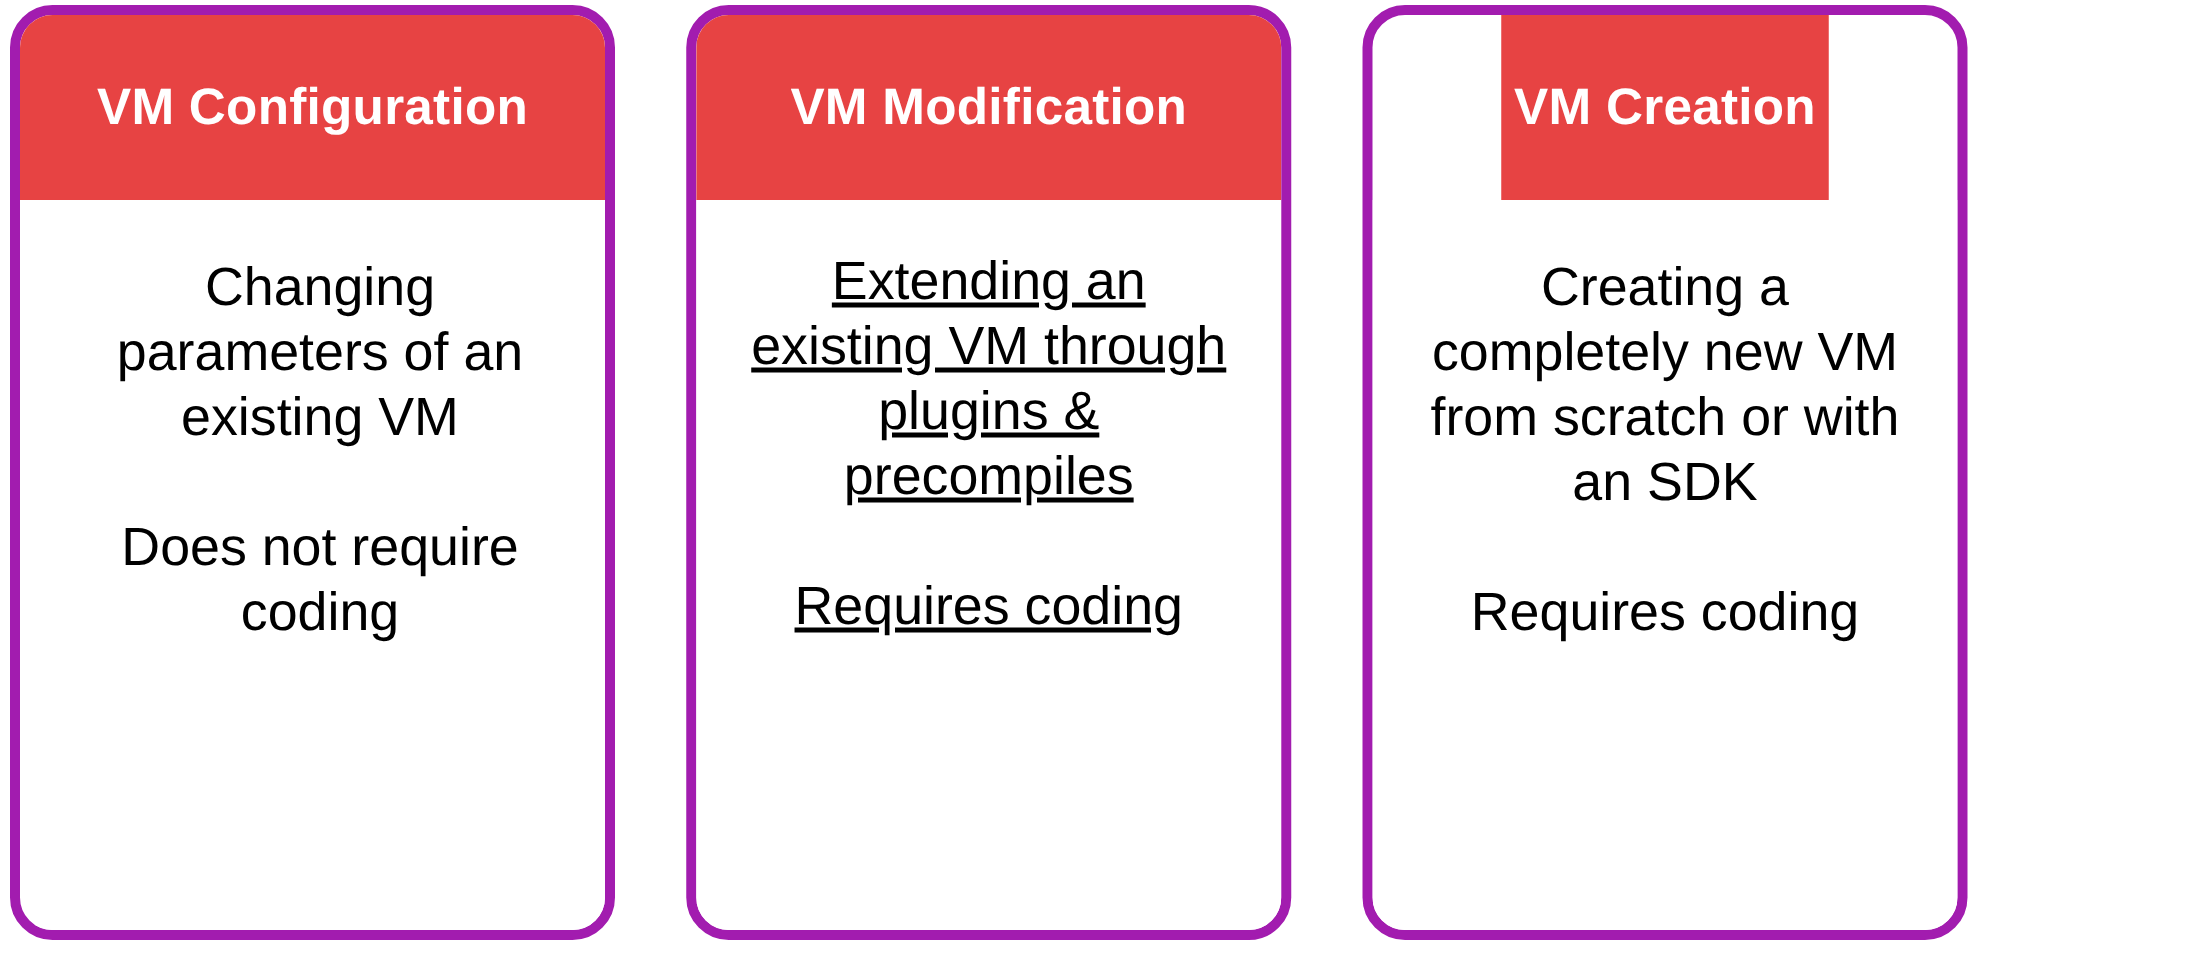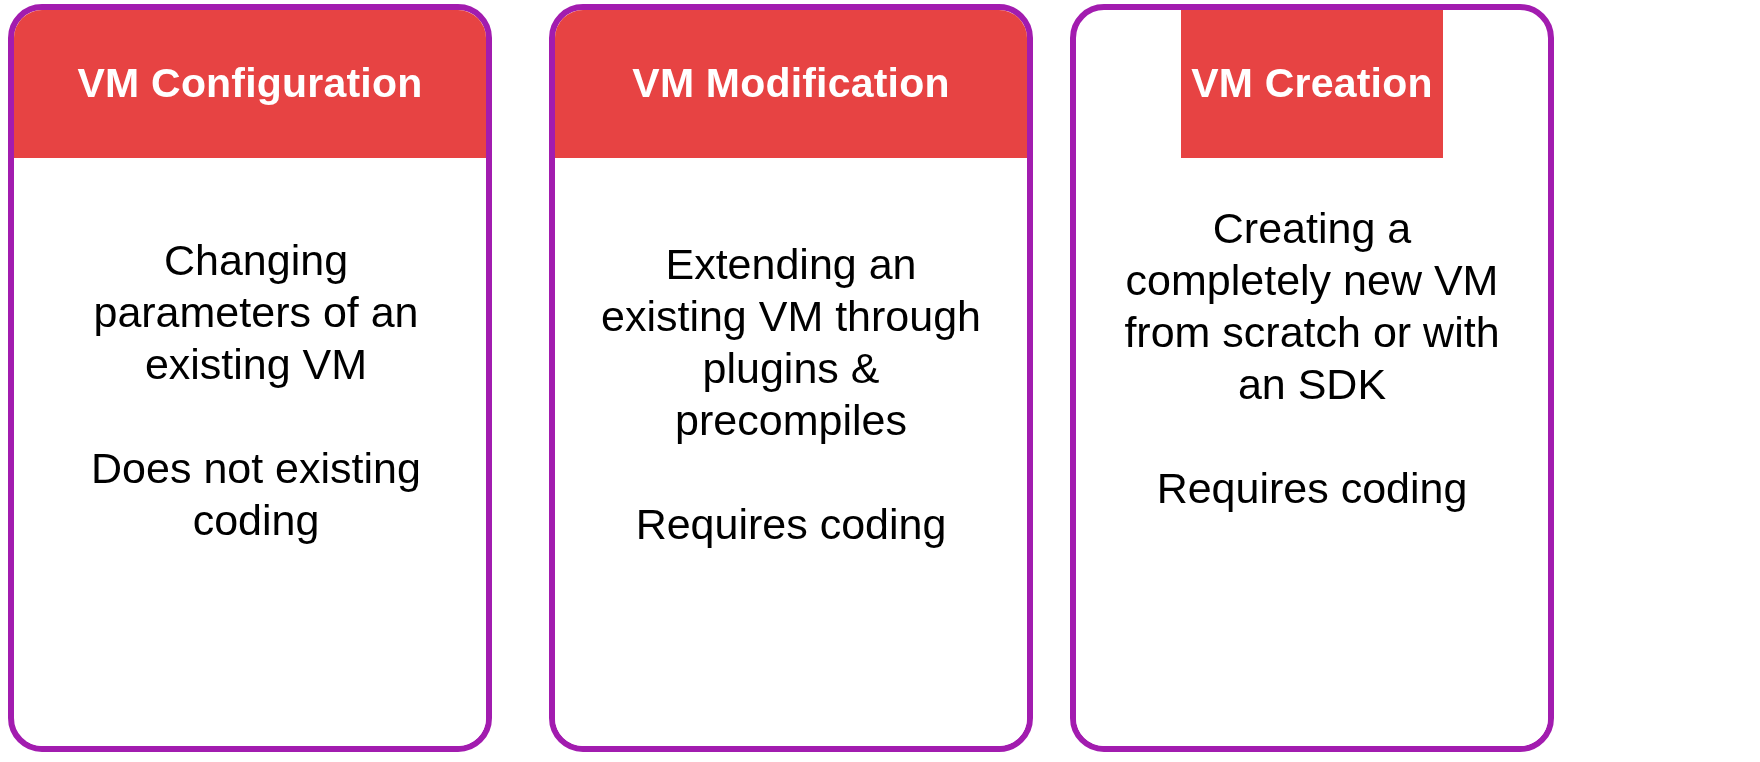--- a/index.html
+++ b/index.html
@@ -23,28 +23,28 @@
     align-items: stretch;
     justify-content: flex-start;
     box-sizing: border-box;
     padding: 4px 0 10px 8px;
   }
   .card {
     position: relative;
     box-sizing: border-box;
     display: flex;
     flex-direction: column;
-    border: 6px solid #a21caf;
+    border: 8px solid #a21caf;
     border-radius: 34px;
     background: #ffffff;
     overflow: hidden;
     flex: 0 0 auto;
   }
   .card-1 { width: 484px; margin-right: 57px; }
-  .card-2 { width: 484px; margin-right: 37px; }
+  .card-2 { width: 484px; margin-right: 57px; }
   .card-3 { width: 484px; align-items: center; }
 
   .card-header {
     background: #e74343;
     color: #ffffff;
     flex: 0 0 auto;
     height: 148px;
     display: flex;
     align-items: center;
     justify-content: center;
@@ -62,22 +62,22 @@
   .card-body {
     flex: 1 1 auto;
     display: flex;
     flex-direction: column;
     align-items: center;
     text-align: center;
     box-sizing: border-box;
     padding: 74px 34px 0 34px;
     background: #ffffff;
   }
-  .card-1 .card-body { padding-top: 76px; margin-left: 12px; }
-  .card-2 .card-body { padding-top: 80px; }
+  .card-1 .card-body { padding-top: 44px; margin-left: 12px; }
+  .card-2 .card-body { padding-top: 39px; text-decoration: underline; }
   .card-3 .card-body { padding-top: 44px; }
 
   .body-line {
     font-size: 43px;
     line-height: 52px;
     color: #000000;
     font-weight: normal;
     width: 100%;
   }
   .body-line.secondary {
@@ -88,21 +88,21 @@
 <body>
 
 <div class="board">
 
   <div class="card card-1">
     <div class="card-header">
       <div class="card-header-title">VM Configuration</div>
     </div>
     <div class="card-body">
       <div class="body-line">Changing parameters of an existing VM</div>
-      <div class="body-line secondary">Does not existing coding</div>
+      <div class="body-line secondary">Does not require coding</div>
     </div>
   </div>
 
   <div class="card card-2">
     <div class="card-header">
       <div class="card-header-title">VM Modification</div>
     </div>
     <div class="card-body">
       <div class="body-line">Extending an existing VM through plugins &amp; precompiles</div>
       <div class="body-line secondary">Requires coding</div>

